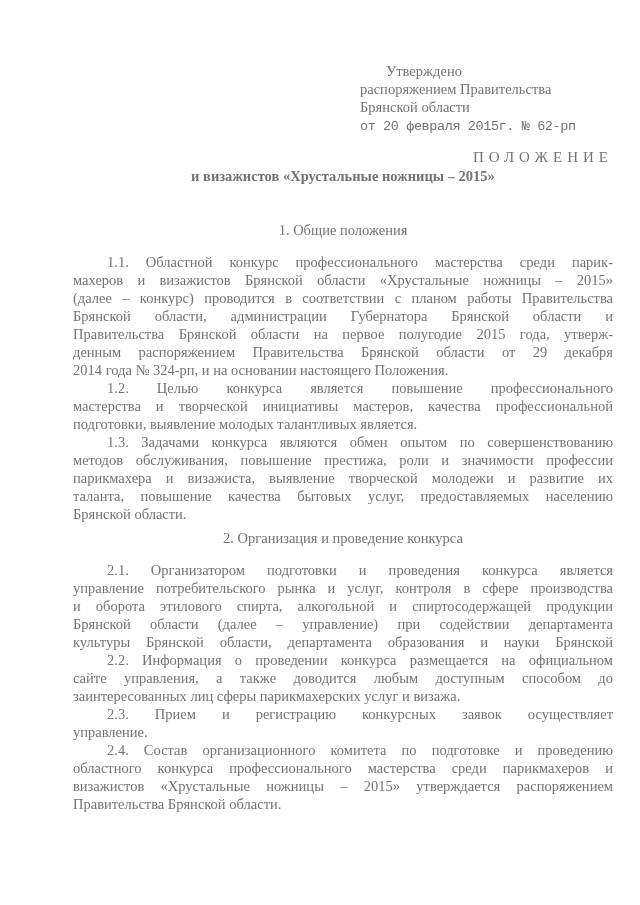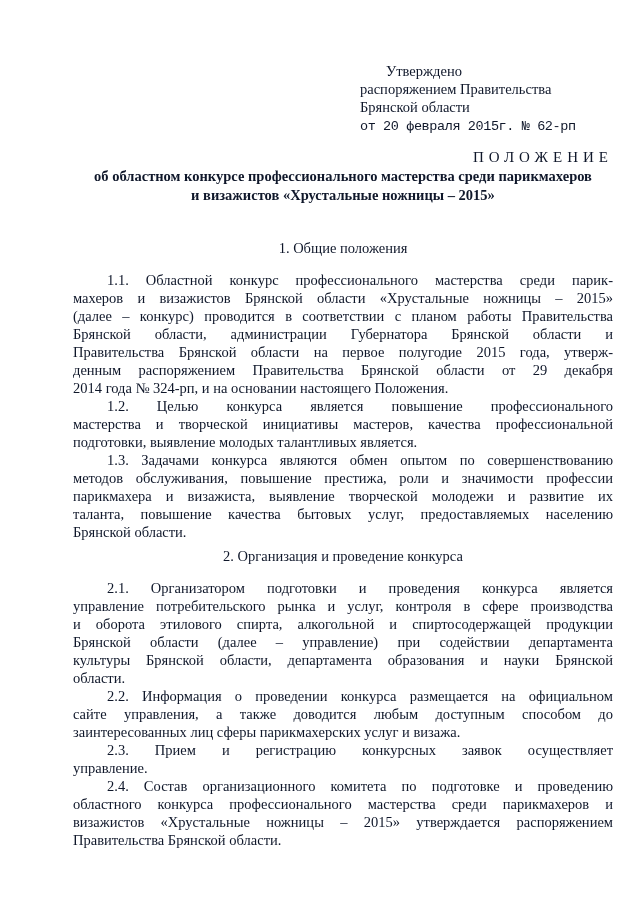--- a/index.html
+++ b/index.html
@@ -6,21 +6,21 @@
     margin: 0;
     padding: 0;
     background: #ffffff;
   }
   .page {
     position: relative;
     width: 640px;
     height: 905px;
     box-sizing: border-box;
     background: #ffffff;
-    color: #0f172a;
+    color: #737373;
     font-family: "Liberation Serif", serif;
     font-size: 14.5px;
     line-height: 18px;
     padding: 62px 27px 0 73px;
     overflow: hidden;
   }
   
   .approval {
     margin-left: 287px;
     width: 248px;
@@ -76,21 +76,20 @@
 <div class="page">
 
   <div class="approval">
     <div class="a-line a-first">Утверждено</div>
     <div class="a-line">распоряжением Правительства</div>
     <div class="a-line">Брянской области</div>
     <div class="a-line date-line">от 20 февраля 2015г. № 62-рп</div>
   </div>
 
   <div class="title-main">ПОЛОЖЕНИЕ</div>
-  <div class="subtitle">об областном конкурсе профессионального мастерства среди парикмахеров</div>
   <div class="subtitle">и визажистов «Хрустальные ножницы – 2015»</div>
 
   <div id="sections">
       <div class="section-heading">1. Общие положения</div>
       <div class="para">
         <div class="line first">1.1. Областной конкурс профессионального мастерства среди парик-</div>
         <div class="line">махеров и визажистов Брянской области «Хрустальные ножницы – 2015»</div>
         <div class="line">(далее – конкурс) проводится в соответствии с планом работы Правительства</div>
         <div class="line">Брянской области, администрации Губернатора Брянской области и</div>
         <div class="line">Правительства Брянской области на первое полугодие 2015 года, утверж-</div>
@@ -109,21 +108,20 @@
         <div class="line">таланта, повышение качества бытовых услуг, предоставляемых населению</div>
         <div class="line last">Брянской области.</div>
       </div>
       <div class="section-heading tight">2. Организация и проведение конкурса</div>
       <div class="para">
         <div class="line first">2.1. Организатором подготовки и проведения конкурса является</div>
         <div class="line">управление потребительского рынка и услуг, контроля в сфере производства</div>
         <div class="line">и оборота этилового спирта, алкогольной и спиртосодержащей продукции</div>
         <div class="line">Брянской области (далее – управление) при содействии департамента</div>
         <div class="line">культуры Брянской области, департамента образования и науки Брянской</div>
-        <div class="line last">области.</div>
       </div>
       <div class="para">
         <div class="line first">2.2. Информация о проведении конкурса размещается на официальном</div>
         <div class="line">сайте управления, а также доводится любым доступным способом до</div>
         <div class="line last">заинтересованных лиц сферы парикмахерских услуг и визажа.</div>
       </div>
       <div class="para">
         <div class="line first">2.3. Прием и регистрацию конкурсных заявок осуществляет</div>
         <div class="line last">управление.</div>
       </div>

